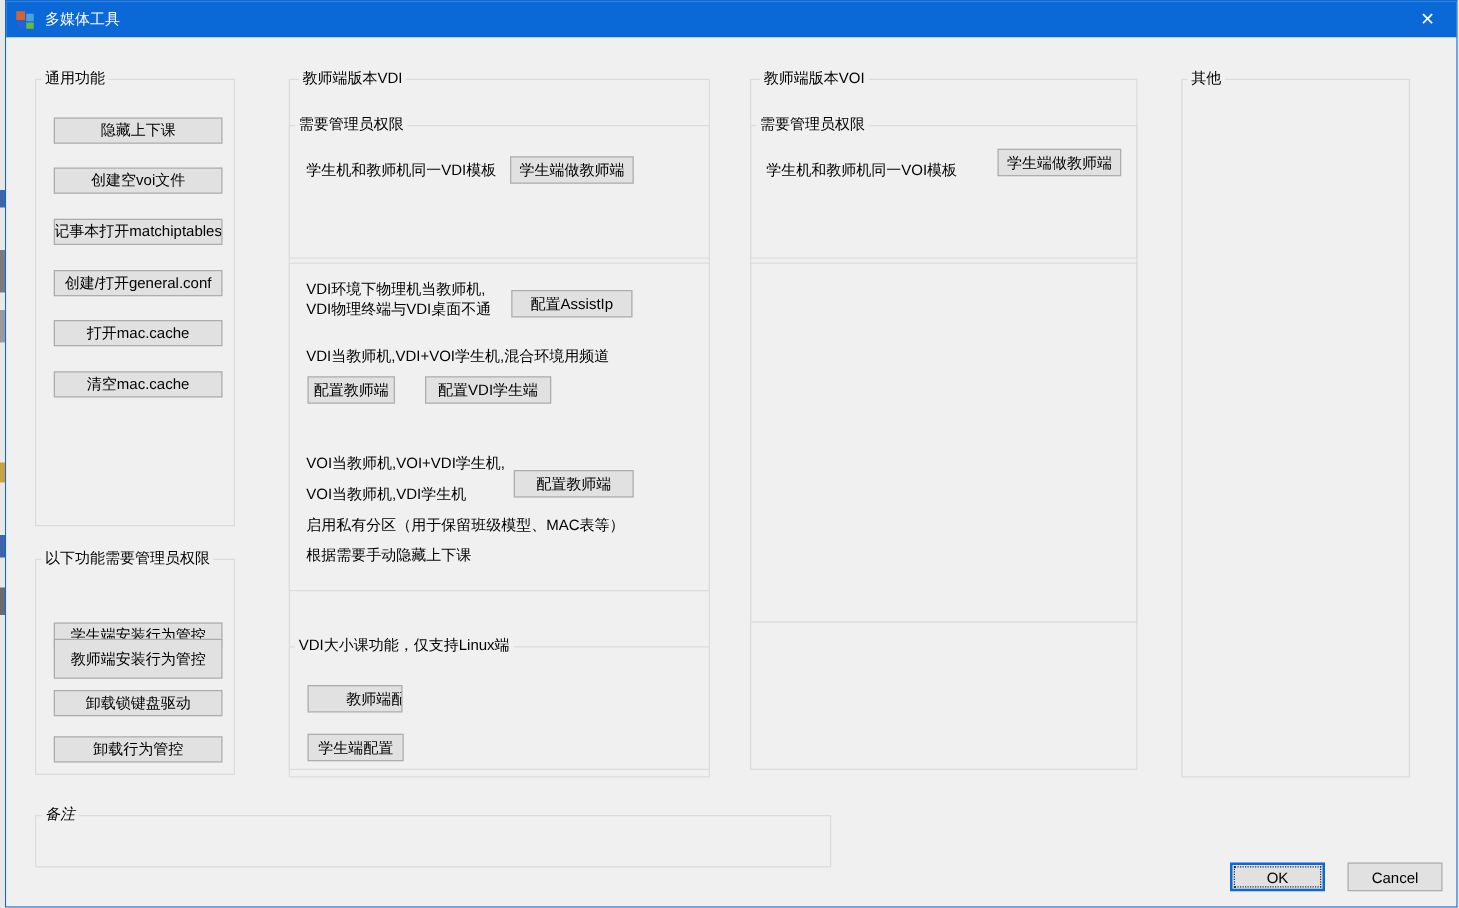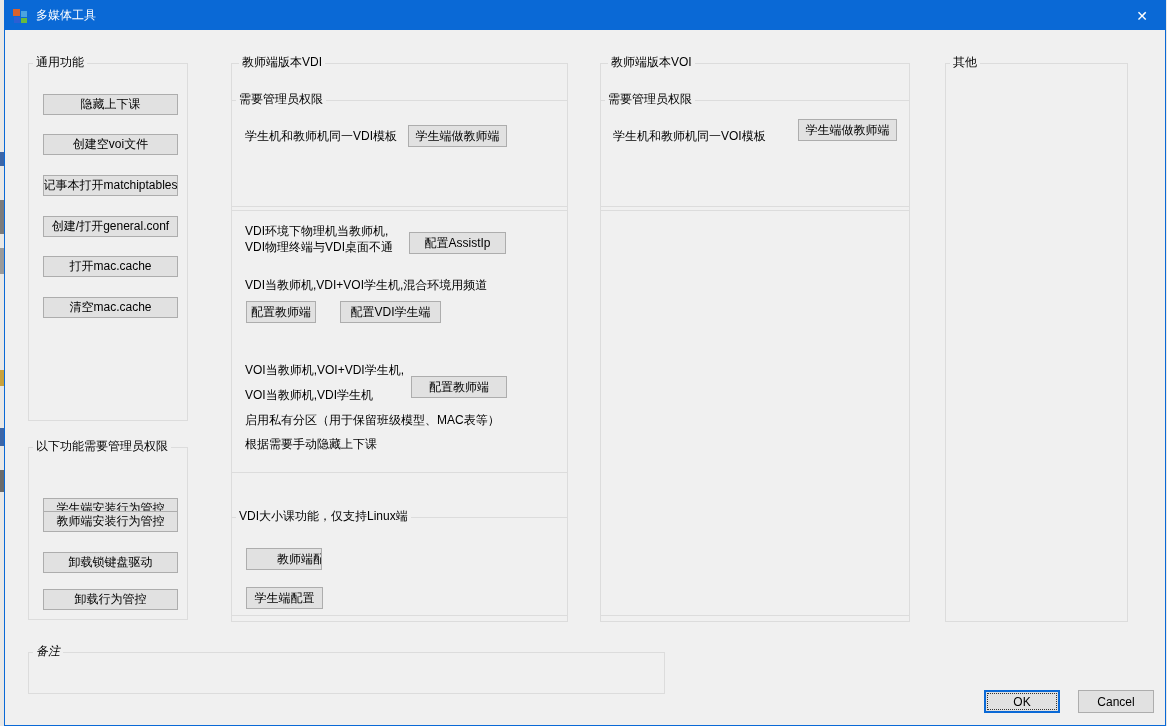--- a/index.html
+++ b/index.html
@@ -85,21 +85,21 @@
       <button class="btn" style="left:38px;top:104px;width:135px;height:21px;">创建空voi文件</button>
       <button class="btn" style="left:38px;top:145px;width:135px;height:21px;">记事本打开matchiptables</button>
       <button class="btn" style="left:38px;top:186px;width:135px;height:21px;">创建/打开general.conf</button>
       <button class="btn" style="left:38px;top:226px;width:135px;height:21px;">打开mac.cache</button>
       <button class="btn" style="left:38px;top:267px;width:135px;height:21px;">清空mac.cache</button>
 
       <div class="grp" style="left:23px;top:417px;width:160px;height:173px;">
         <span class="lbl">以下功能需要管理员权限</span>
       </div>
       <button class="btn" style="left:38px;top:446px;width:135px;height:21px;margin-top:22px;">学生端安装行为管控</button>
-      <button class="btn" style="left:38px;top:481px;width:135px;height:21px;">教师端安装行为管控</button>
+      <button class="btn" style="left:38px;top:481px;width:135px;height:32px;">教师端安装行为管控</button>
       <button class="btn" style="left:38px;top:522px;width:135px;height:21px;">卸载锁键盘驱动</button>
       <button class="btn" style="left:38px;top:559px;width:135px;height:21px;">卸载行为管控</button>
 
       <div class="grp" style="left:226px;top:33px;width:337px;height:559px;">
         <span class="lbl" style="left:7px;">教师端版本VDI</span>
       </div>
 
       <div class="grp" style="left:226px;top:70px;width:337px;height:107px;">
         <span class="lbl">需要管理员权限</span>
       </div>
@@ -120,21 +120,21 @@
       <button class="btn" style="left:406px;top:346px;width:96px;height:22px;">配置教师端</button>
       <span class="txt" style="left:240px;top:382px;">启用私有分区（用于保留班级模型、MAC表等）</span>
       <span class="txt" style="left:240px;top:406px;">根据需要手动隐藏上下课</span>
 
       <div class="grp" style="left:226px;top:487px;width:337px;height:99px;text-align:right;">
         <span class="lbl">VDI大小课功能，仅支持Linux端</span>
       </div>
       <button class="btn" style="left:241px;top:518px;width:76px;height:22px;padding-left:46px;">教师端配置</button>
       <button class="btn" style="left:241px;top:557px;width:77px;height:22px;">学生端配置</button>
 
-      <div class="grp" style="left:595px;top:33px;width:310px;height:559px;">
+      <div class="grp" style="left:595px;top:33px;width:310px;height:435px;">
         <span class="lbl" style="left:7px;">教师端版本VOI</span>
       </div>
       <div class="grp" style="left:595px;top:70px;width:310px;height:107px;">
         <span class="lbl">需要管理员权限</span>
       </div>
       <span class="txt" style="left:608px;top:98px;">学生机和教师机同一VOI模板</span>
       <button class="btn" style="left:793px;top:89px;width:99px;height:22px;">学生端做教师端</button>
       <div class="grp" style="left:595px;top:180px;width:310px;height:406px;"></div>
 
       <div class="grp" style="left:940px;top:33px;width:183px;height:559px;">

